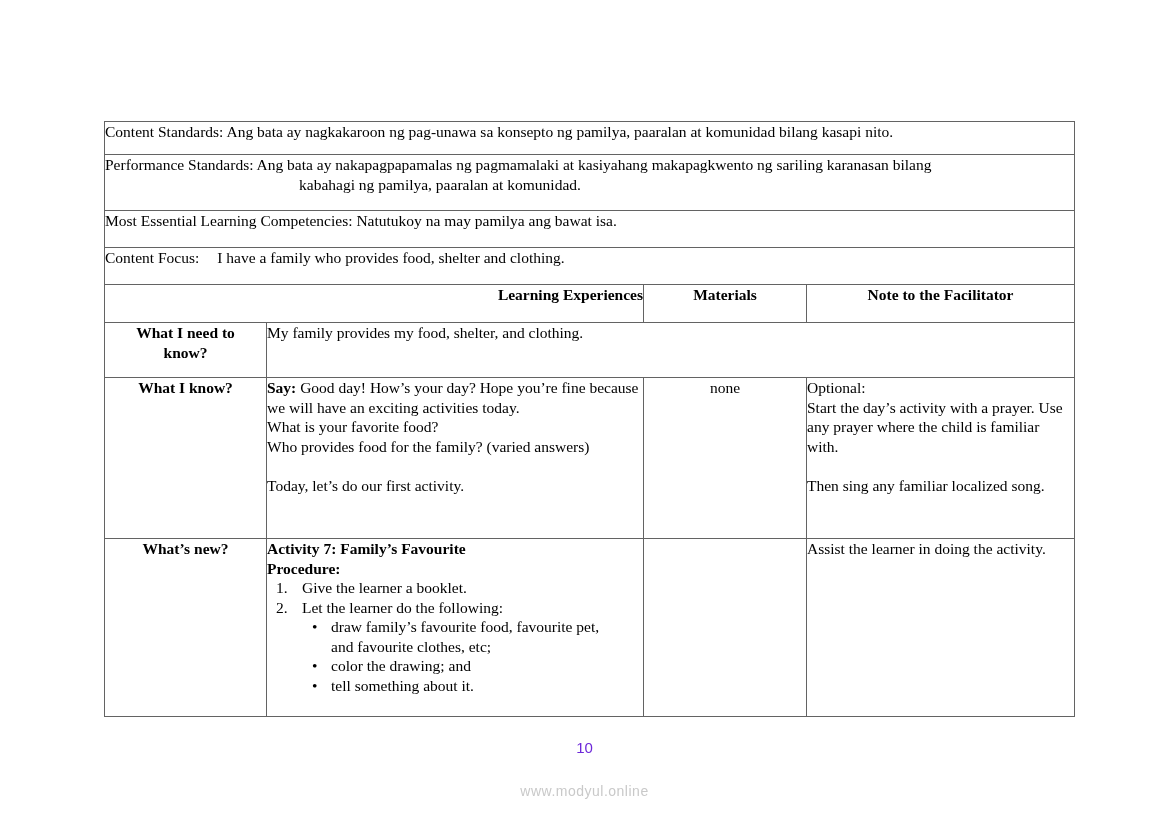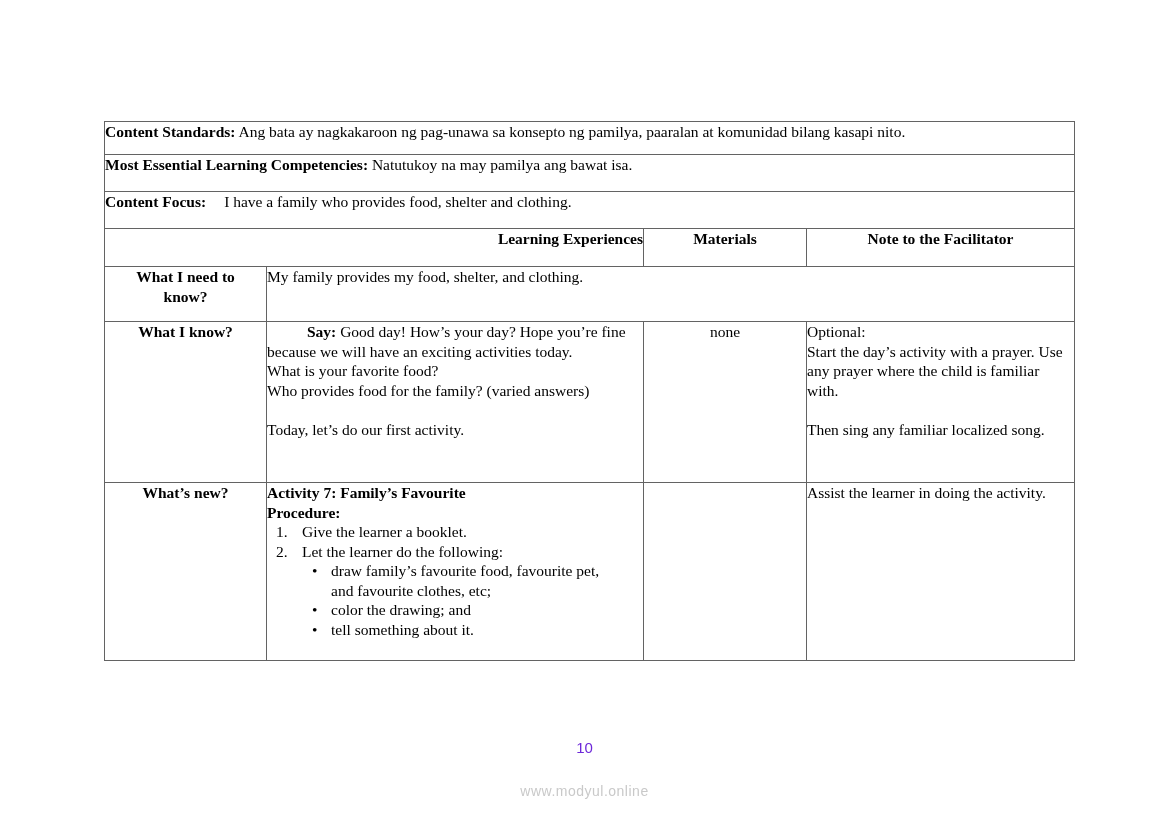--- a/index.html
+++ b/index.html
@@ -23,34 +23,34 @@
     table-layout:fixed;
   }
   table.doc td{
     border:1px solid var(--border-color,#636363);
     vertical-align:top;
     font-size:15.5px;
     line-height:19.5px;
     padding:0;
   }
   td.info{padding:7px 9px 4px 8px;}
-  td.info .lbl{font-weight:bold;margin-top:29px;}
+  td.info .lbl{font-weight:normal;margin-top:29px;}
   .ps-line2{padding-left:194px;}
   .cf-gap{display:inline-block;width:18px;}
   td.hdr{font-weight:bold;vertical-align:middle;text-align:center;}
   td.hdr-center{text-align:right;}
   td.hdr-left{padding-left:7px;}
   td.rowlabel{
     font-weight:bold;text-align:center;vertical-align:middle;
     padding:0 4px;
   }
   td.rowlabel .lblwrap{max-width:122px;margin:0 auto;}
   td.need-content{padding:8px 8px 0 9px;}
   td.say-cell{padding:28px 8px 0 8px;}
-  td.say-cell .say-lead{font-weight:bold;margin-left:40px;}
+  td.say-cell .say-lead{font-weight:bold;}
   .vspace{height:19.5px;}
   td.materials-cell{padding-top:22px;text-align:center;font-weight:normal;}
   td.note7-cell{padding:10px 8px 0 10px;}
   td.activity-cell{padding:3px 10px 0 7px;}
   .bold-line{font-weight:bold;}
   .num-item{display:flex;margin-left:9px;}
   .num-item .marker{flex:none;width:26px;}
   .bullet-item{display:flex;margin-left:45px;}
   .bullet-item .marker{flex:none;width:19px;}
   .bullet-item .btext{max-width:281px;}
@@ -84,20 +84,29 @@
     </colgroup>
 
     <tbody>
         <tr style="height:33px">
       <td class="info" colspan="4">
         <span class="lbl">Content Standards:</span>
         <span>Ang bata ay nagkakaroon ng pag-unawa sa konsepto ng pamilya, paaralan at komunidad bilang kasapi nito.</span>
       </td>
     </tr>
 
+    <tr style="height:56px">
+      <td class="info" colspan="4">
+        <div>
+          <span class="lbl">Performance Standards:</span>
+          <span>Ang bata ay nakapagpapamalas ng pagmamalaki at kasiyahang makapagkwento ng sariling karanasan bilang</span>
+        </div>
+        <div class="ps-line2">kabahagi ng pamilya, paaralan at komunidad.</div>
+      </td>
+    </tr>
 
     <tr style="height:37px">
       <td class="info" colspan="4">
         <span class="lbl">Most Essential Learning Competencies:</span>
         <span>Natutukoy na may pamilya ang bawat isa.</span>
       </td>
     </tr>
 
     <tr style="height:37px">
       <td class="info" colspan="4">

